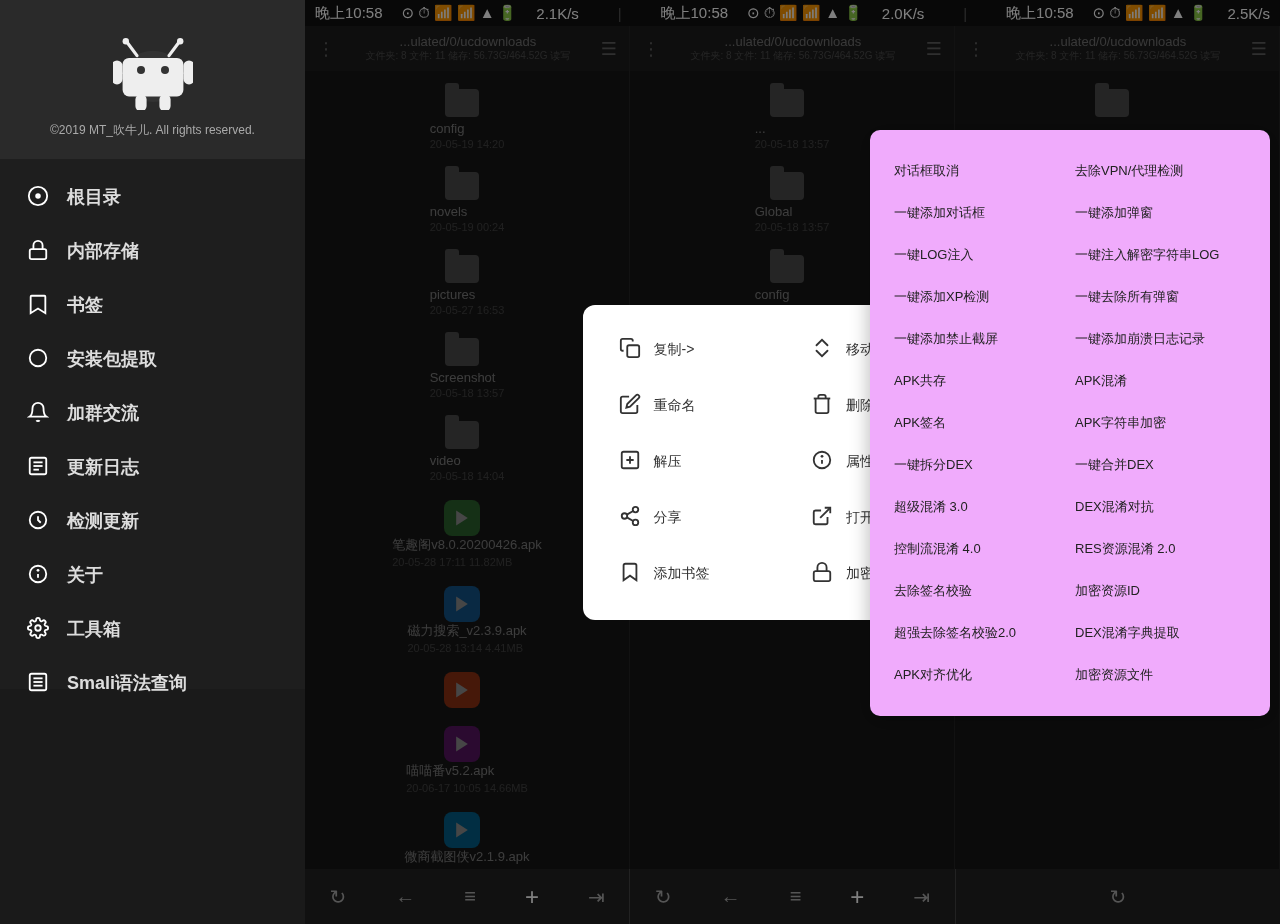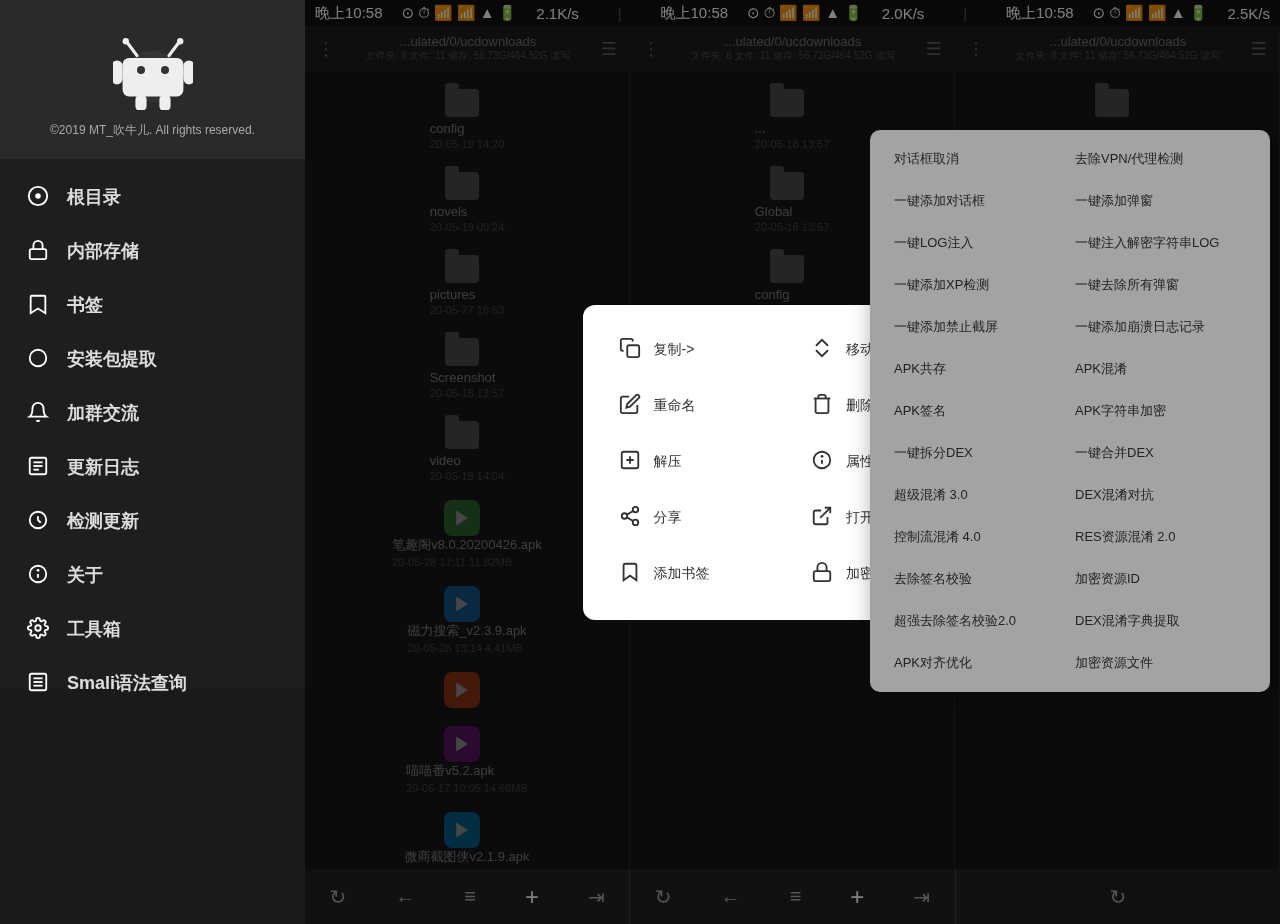--- a/index.html
+++ b/index.html
@@ -253,23 +253,23 @@
     .menu-item-label {
       font-size: 14px;
       color: #333;
     }
 
     
     .right-context-menu {
       position: absolute;
       top: 130px;
       right: 10px;
-      background: #a3a3a3;
+      background: #f0abfc;
       border-radius: 10px;
-      padding: 8px 0;
+      padding: 20px 0;
       width: 400px;
       z-index: 300;
       box-shadow: 0 4px 20px rgba(0,0,0,0.3);
     }
     .right-menu-item {
       display: flex;
       align-items: center;
       justify-content: space-between;
       padding: 12px 24px;
       cursor: pointer;

